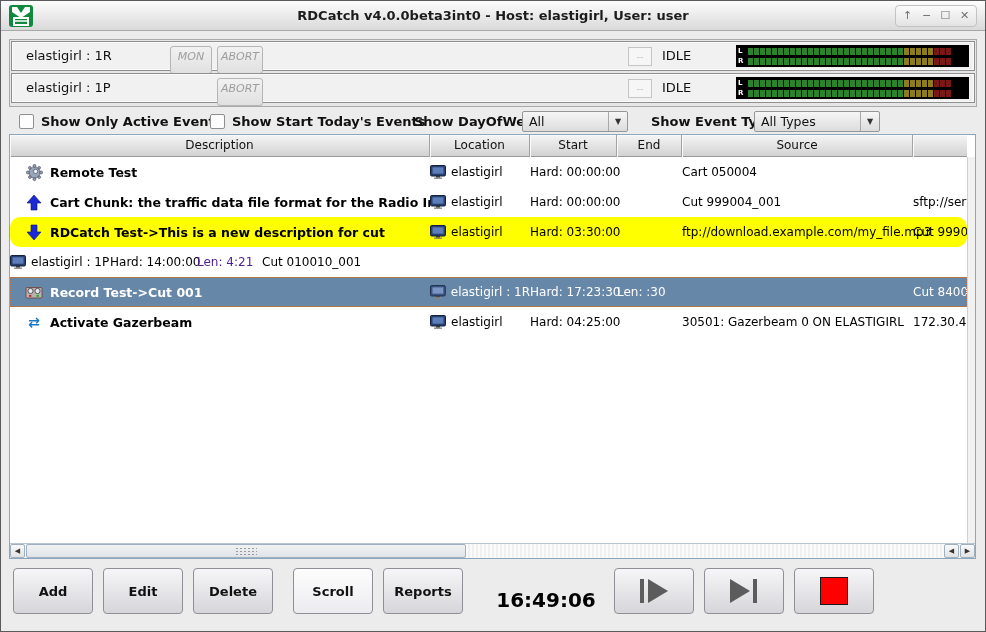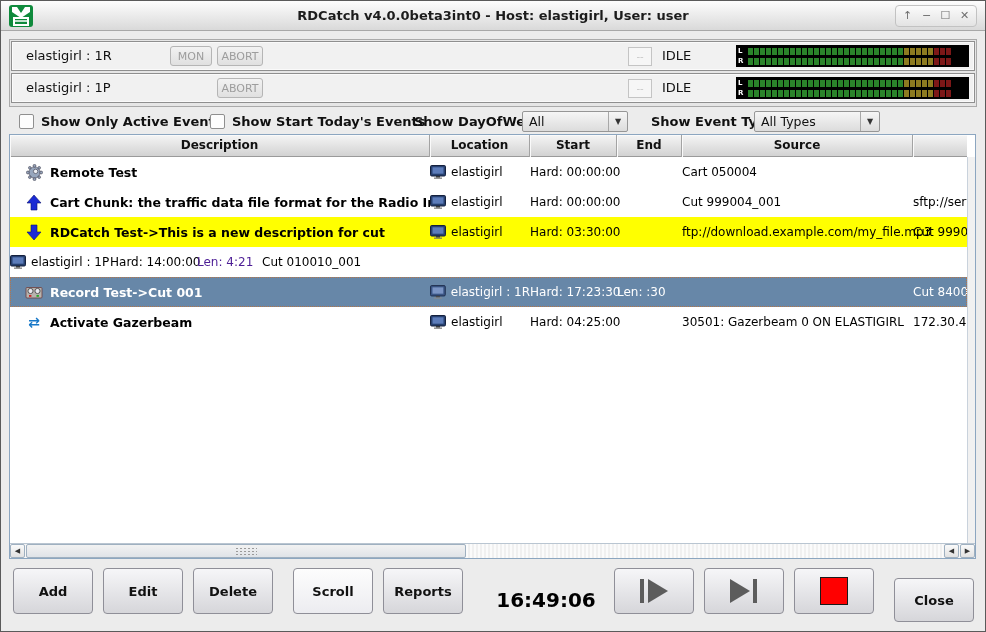--- a/index.html
+++ b/index.html
@@ -17,23 +17,23 @@
     background:linear-gradient(#fbfbfb,#e3e3e3); border:1px solid #c2c2c2; border-radius:4px; padding:0 2px; }
   .win-btn { width:19px; height:18px; line-height:18px; text-align:center; color:#6e6e6e;
     font-size:11px; cursor:default; }
 
   
   .decks { position:absolute; left:8px; top:38px; right:8px; height:68px;
     border:1px solid #aaaaaa; background:#e6e6e6; }
   .deck { position:relative; height:30px; margin:1px 1px 2px 1px; background:#f1f1f1;
     border:1px solid #8f8f8f; box-shadow:inset 0 0 0 1px #fafafa; }
   .deck-label { position:absolute; left:14px; top:0; height:28px; line-height:28px; font-size:13px; color:#111; }
-  .deck-btn { position:absolute; top:4px; height:20px; font-size:11px; color:#9d9d9d;
+  .deck-btn { position:absolute; top:4px; height:28px; font-size:11px; color:#9d9d9d;
     background:linear-gradient(#f2f2f2,#e0e0e0); border:1px solid #b5b5b5; border-radius:3px;
-    text-align:center; line-height:19px; }
+    text-align:center; line-height:19px;font-style:italic; }
   .btn-mon { left:158px; width:42px; }
   .btn-abort { left:205px; width:46px; }
   .chan-chip { position:absolute; left:616px; top:5px; width:24px; height:19px;
     background:#f6f6f6; border:1px solid #c4c4c4; color:#c9c9c9; font-size:10px;
     text-align:center; line-height:17px; }
   .deck-status { position:absolute; left:650px; top:0; height:28px; line-height:28px; font-size:13px; color:#111; }
   .meter { position:absolute; left:724px; top:3px; width:233px; height:22px; background:#000;
     display:flex; flex-direction:column; justify-content:center; gap:1px; padding:1px 2px; }
   .meter-row { display:flex; align-items:center; height:9px; }
   .meter-label { color:#fff; font-size:7px; font-weight:bold; width:10px; line-height:9px; }
@@ -49,34 +49,34 @@
     border:1px solid #969696; border-radius:2px; display:flex; align-items:center; }
   .fselect .val { flex:1; font-size:12.5px; color:#111; padding-left:6px; }
   .fselect .arrow { width:19px; height:100%; border-left:1px solid #a8a8a8; display:flex;
     align-items:center; justify-content:center; font-size:8px; color:#333; }
 
   
   .etable { position:absolute; left:8px; top:133px; right:9px; height:425px;
     border:1px solid var(--table-border,#8ca6c0); background:#ffffff; }
   .thead { position:absolute; left:0; top:0; right:8px; height:22px; display:flex;
     background:linear-gradient(#f5f5f5,#d2d2d2); border-bottom:1px solid #9a9a9a; }
-  .th { height:23px; line-height:21px; text-align:center; font-size:12px; font-weight:bold; color:#111;
+  .th { height:23px; line-height:21px; text-align:center; font-size:12px; font-weight:normal; color:#111;
     border-right:1px solid #a3a3a3; box-shadow:inset 1px 1px 0 #fafafa; }
   .tbody { position:absolute; left:0; top:22px; right:8px; bottom:15px; overflow:hidden; background:#fff; }
   .vstrip { position:absolute; right:0; top:22px; bottom:15px; width:8px; background:#f1f1f1;
     border-left:1px solid #c9d2dc; }
   .trow { display:flex; align-items:center; height:30px; white-space:nowrap; }
   .c-desc { width:420px; display:flex; align-items:center; padding-left:15px; overflow:hidden; }
   .c-desc .dtext { font-size:12.5px; font-weight:bold; color:#000; margin-left:7px; }
   .c-loc { width:100px; display:flex; align-items:center; gap:5px; font-size:12px; color:#000; overflow:visible; }
   .c-start { width:87px; font-size:12px; color:#000; overflow:visible; }
   .c-end { width:65px; font-size:12px; color:#4c1d95; overflow:visible; }
   .c-src { width:231px; font-size:12px; color:#000; overflow:visible; }
   .c-extra { flex:1; font-size:12px; color:#000; overflow:hidden; }
-  .row-yellow { background:var(--highlight-row,#ffff00); }
+  .row-yellow { background:var(--highlight-row,#ffff00);border-radius:10px; }
   .row-selected { background:var(--selected-row,#6787a8); outline:1px dotted #b4764a; outline-offset:-1px; }
   .row-selected .dtext, .row-selected .c-loc, .row-selected .c-start,
   .row-selected .c-end, .row-selected .c-src, .row-selected .c-extra { color:#ffffff; }
   .rowicon { width:18px; height:18px; flex:0 0 18px; display:flex; align-items:center; justify-content:center; }
   .macro-glyph { font-size:14px; font-weight:bold; color:#1878c8; line-height:18px; }
 
   
   .hscroll { position:absolute; left:0; right:0; bottom:0; height:15px; background:#f7f7f7;
     border-top:1px solid #b9c5d1; display:flex; align-items:stretch; }
   .sb-btn { width:15px; background:linear-gradient(#fafafa,#e2e2e2); border:1px solid #9fb0c0;
@@ -506,15 +506,14 @@
   </button>
   <button class="fbtn transport" style="left:703px">
     <svg width="34" height="28" viewBox="0 0 34 28">
       <polygon points="3,2 3,26 23,14" fill="#5c5c5c"></polygon>
       <rect x="26" y="2" width="4" height="24" fill="#5c5c5c"></rect>
       </svg>
   </button>
   <button class="fbtn transport" style="left:793px">
     <span class="rec-square"></span>
   </button>
-  <button class="fbtn" style="left:893px; top:577px; height:44px">Close</button>
 
 </div>
 
 </body></html>

